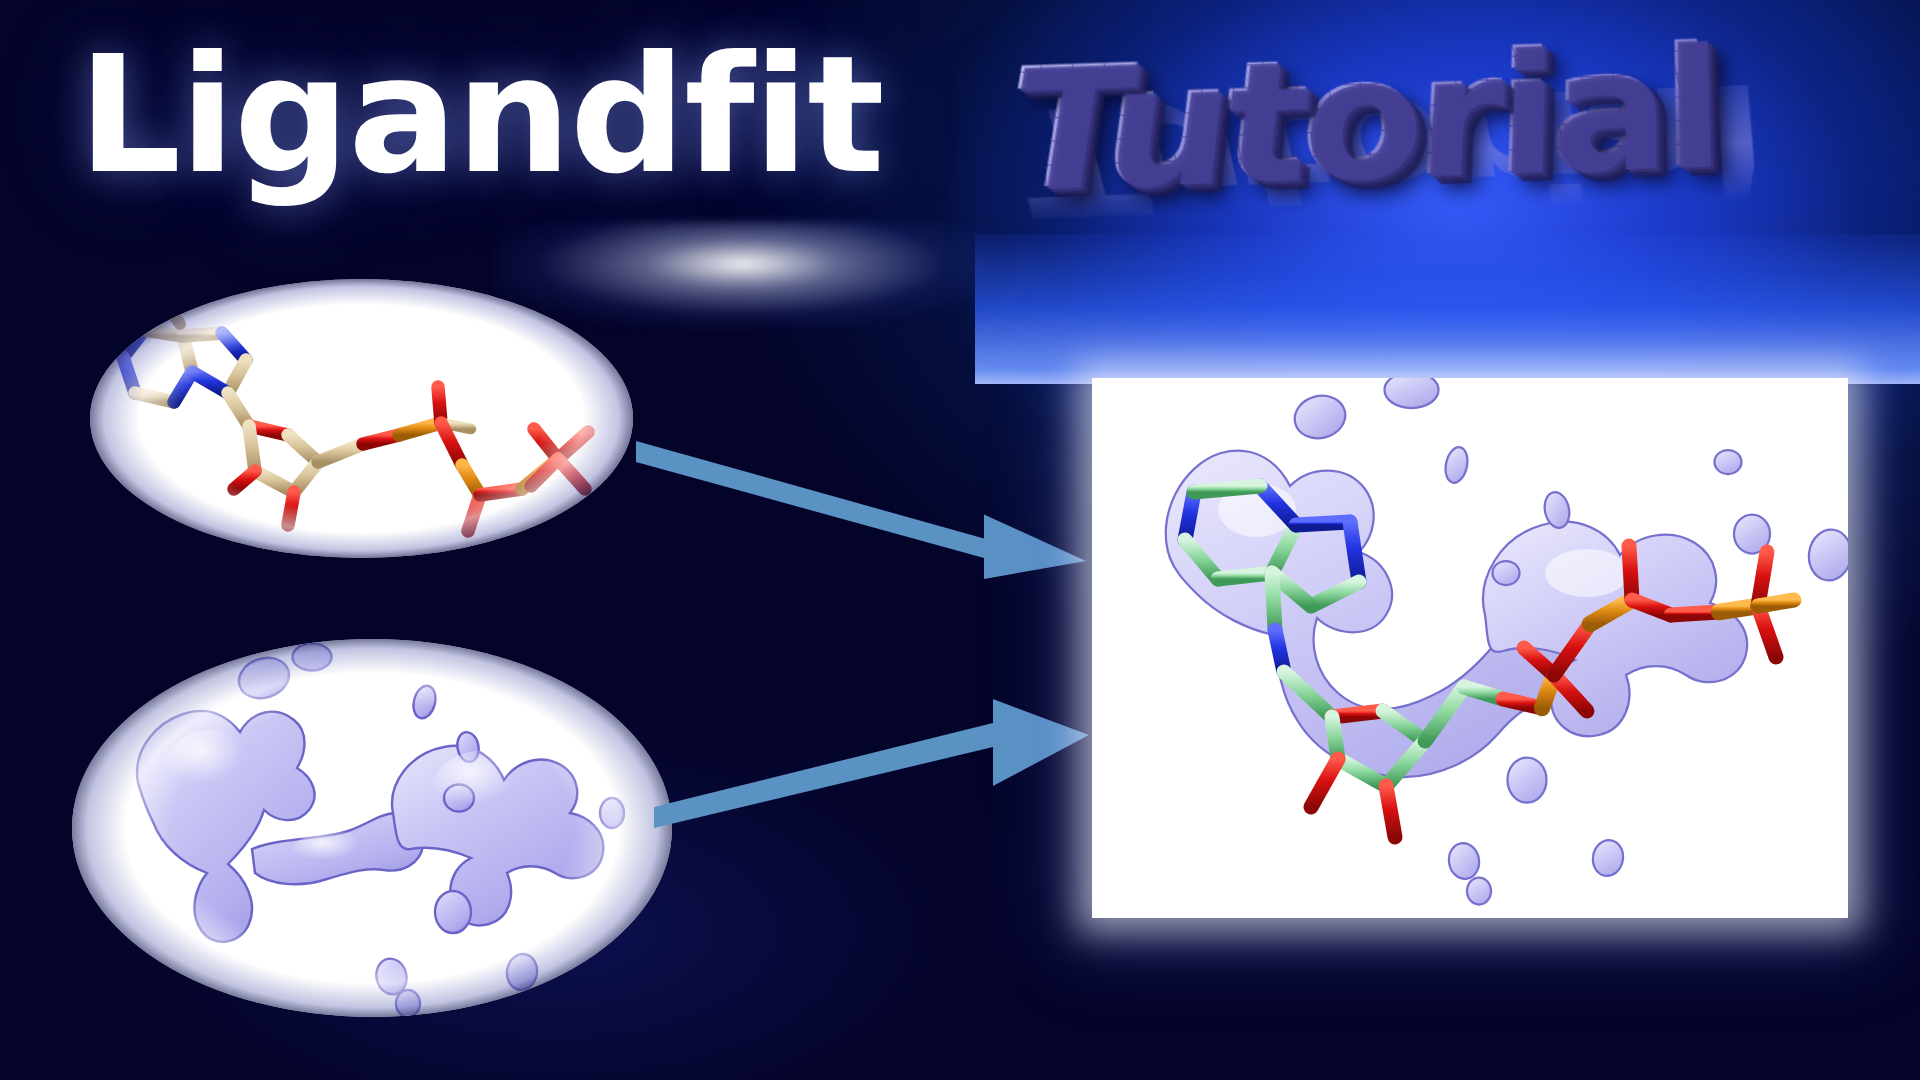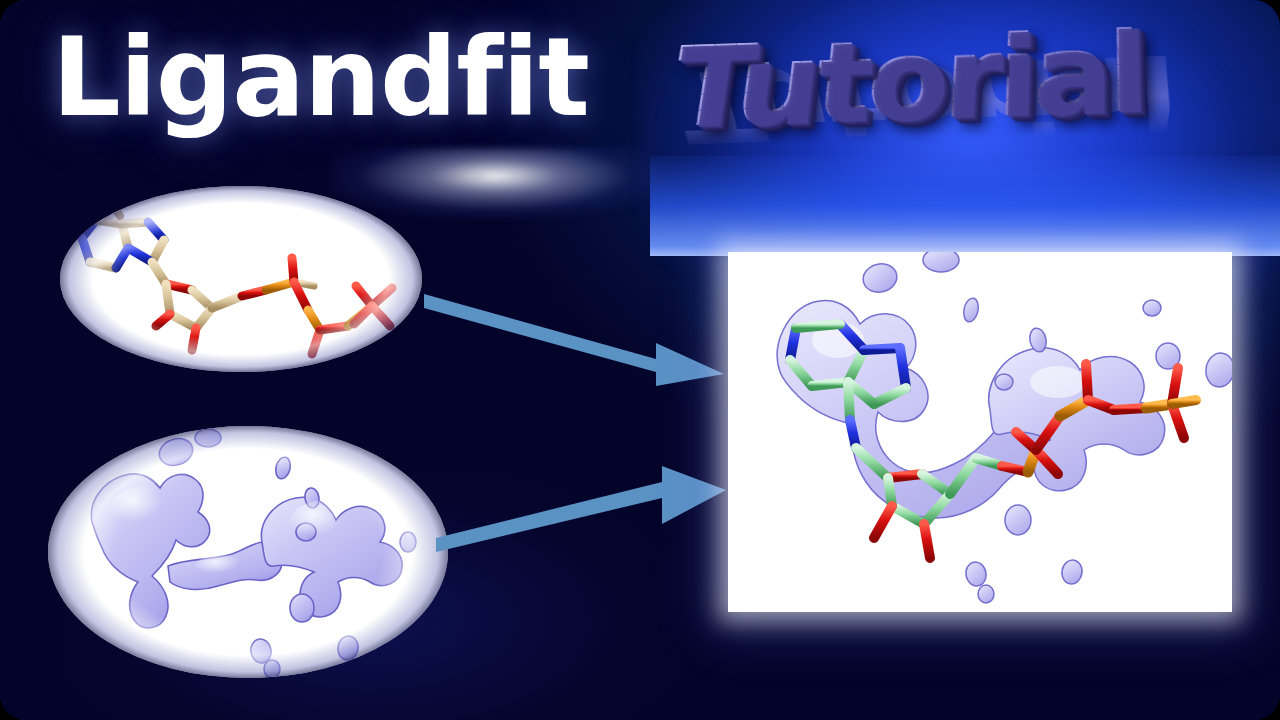--- a/index.html
+++ b/index.html
@@ -4,21 +4,20 @@
 <title>Ligandfit Tutorial</title>
 <style>
   html,body{margin:0;padding:0;background:#000;}
   body{font-family:"DejaVu Sans", sans-serif;}
 
   #slide{
     position:relative;
     width:1280px;height:720px;
     overflow:hidden;
     background:#050530;
-    border-radius:27px;
   }
 
   
   .bg-base{
     position:absolute;inset:0;
     background:
       radial-gradient(ellipse 520px 360px at 1000px 120px, #1d3ad0 0%, #1330a8 28%, #0a1f72 50%, #05103f 72%, #04042a 100%),
       radial-gradient(ellipse 900px 700px at 200px 360px, #0a0a3e 0%, #070738 45%, #050530 100%),
       linear-gradient(160deg,#07073a 0%, #050530 55%, #04042c 100%);
   }

